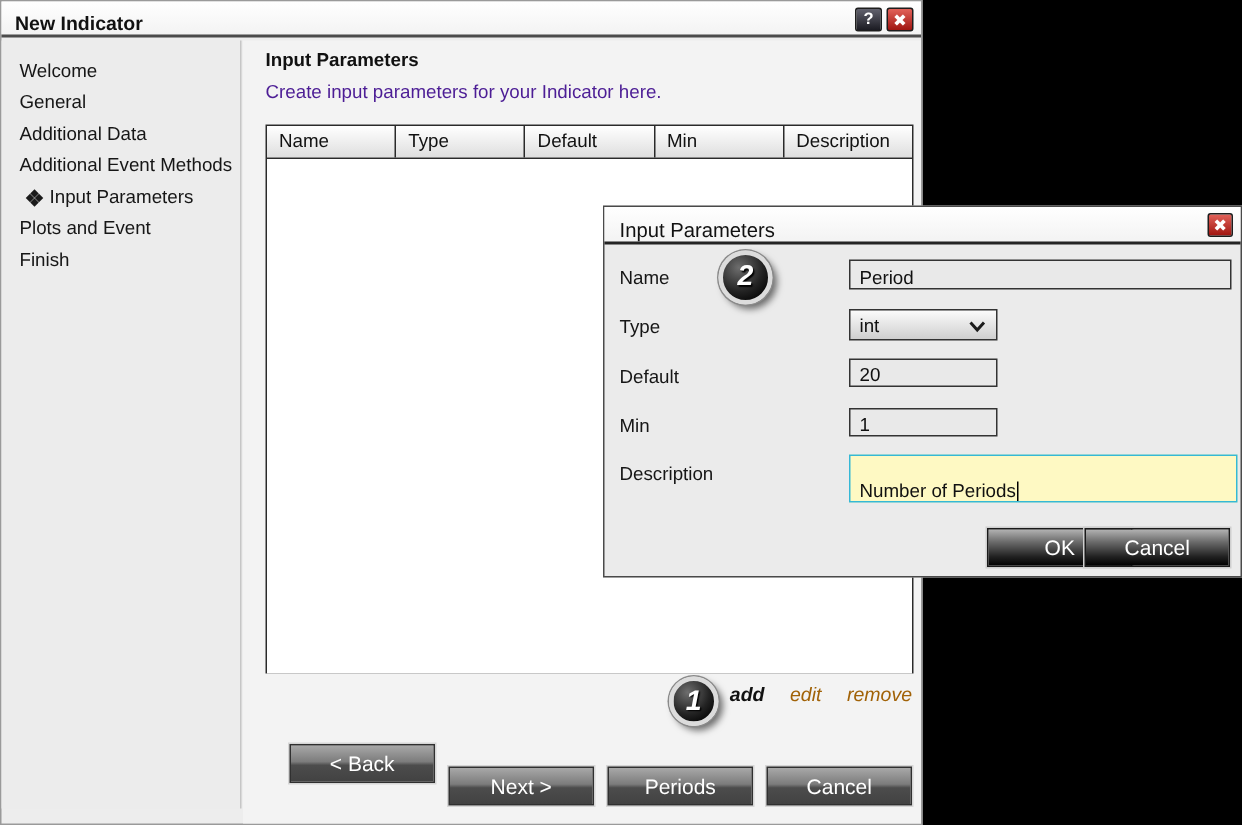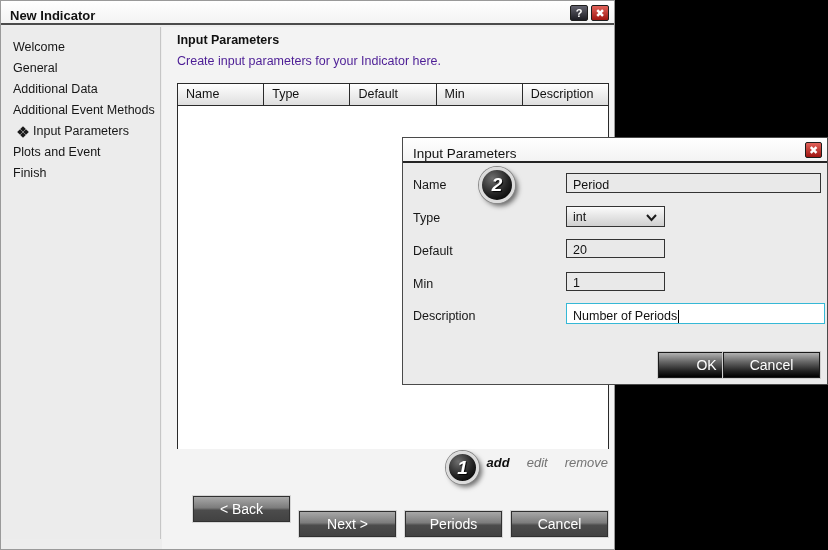--- a/index.html
+++ b/index.html
@@ -44,21 +44,21 @@
   .param-table .thead { display:flex; height:22px; background:linear-gradient(#ffffff,#dedede);
                         border-bottom:1px solid #2a2a2a; }
   .param-table .th { flex:1; font-size:12.5px; color:#111; line-height:21px; padding-left:8px;
                      border-right:1px solid #2a2a2a; overflow:hidden; }
   .param-table .th:last-child { border-right:none; }
   .param-table .tbody { height:343px; background:#fff; }
 
   .row-links { position:absolute; right:6px; top:428px; display:flex; gap:17px;
                font-size:13px; font-style:italic; align-items:center; }
   .link-add { color:#111; font-weight:700; }
-  .link-dim { color:#737373; }
+  .link-dim { color:#a16207; }
 
   .gray-btn { position:absolute; width:97px; height:26px; color:#fff; font-size:14px;
               text-align:center; line-height:24px;
               background:linear-gradient(#a8a8a8,#7c7c7c 45%,#4c4c4c 55%,#424242);
               border:1px solid #303030; box-shadow:0 0 0 1px #d6d6d6; cursor:default; }
   .btn-back{ left:31px; top:469px; } .btn-next{ left:137px; top:484px; }
   .btn-generate{ left:243px; top:484px; } .btn-cancel-main{ left:349px; top:484px; }
 
   
   .popup { position:absolute; left:402px; top:137px; width:426px; height:248px;
@@ -66,21 +66,21 @@
   .popup .titlebar { height:25px; border-bottom:2px solid #242424; }
   .popup .titlebar .title { font-weight:400; font-size:13.5px; padding-left:10px; }
   .popup .close-btn { position:absolute; right:5px; top:4px; width:17px; height:16px; }
 
   .fld-label { position:absolute; left:10px; font-size:12.5px; color:#161616; }
   .fld-box { position:absolute; left:163px; background:#e9e9e9; border:1px solid #333;
              font-size:12.5px; color:#111; padding-left:6px; display:flex; align-items:flex-end; }
   .fld-name { top:35px;  width:255px; height:20px; }
   .fld-default { top:101px; width:99px; height:19px; }
   .fld-min  { top:134px; width:99px; height:19px; }
-  .fld-desc { top:165px; width:259px; height:21px; background:#ffffff; border:1px solid #35b8d6; }
+  .fld-desc { top:165px; width:259px; height:32px; background:#fef9c3; border:1px solid #35b8d6; }
   .caret { display:inline-block; width:1px; height:13px; background:#000; margin-left:1px; }
 
   .dropdown { position:absolute; left:163px; top:68px; width:99px; height:21px;
               background:linear-gradient(#fbfbfb,#cfcfcf); border:1px solid #333;
               font-size:12.5px; color:#111; display:flex; align-items:center;
               padding-left:6px; cursor:default; }
   .dropdown svg { position:absolute; right:6px; top:4px; }
 
   .dark-btn { position:absolute; width:97px; height:26px; color:#fff; font-size:14px;
               text-align:center; line-height:24px;

